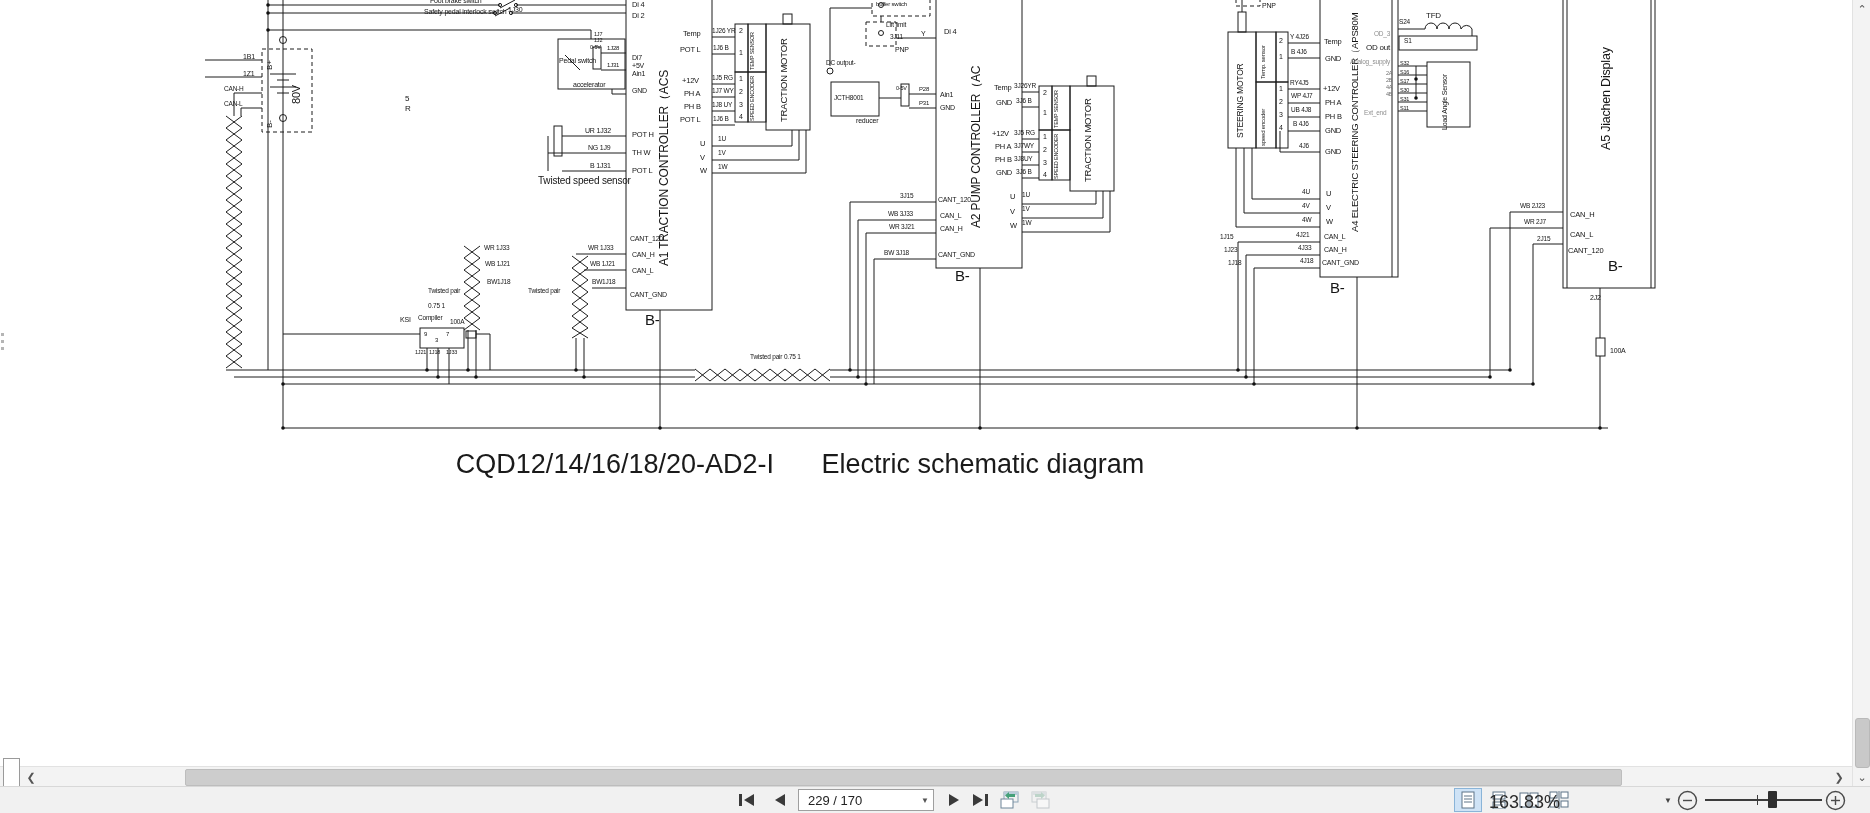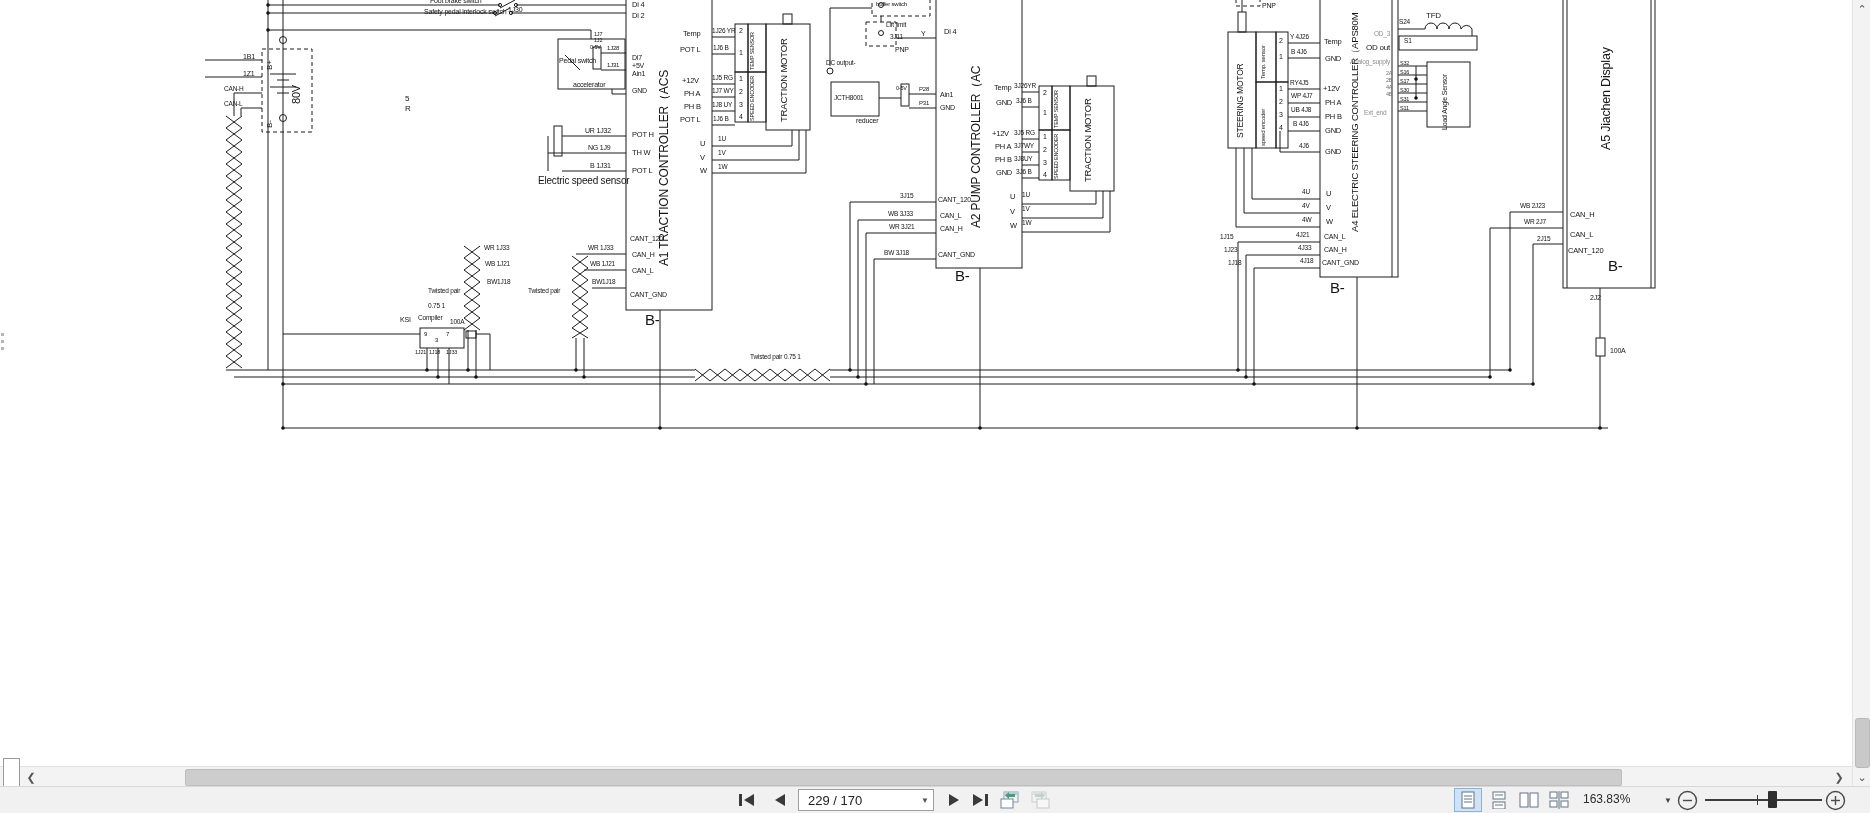--- a/index.html
+++ b/index.html
@@ -25,21 +25,21 @@
   .vthumb{position:absolute;left:2px;top:718px;width:13px;height:48px;background:#c9c9c9;border:1px solid #b9b9b9;border-radius:3px;}
   .corner-doc{position:absolute;left:3px;top:757px;width:15px;height:28px;background:#fff;border:1px solid #9a9a9a;}
   
   #toolbar{position:absolute;left:0;top:786px;width:1870px;height:27px;background:#f1f1f1;
            border-top:1px solid #d8d8d8;}
   .tbtn{position:absolute;top:2px;width:24px;height:22px;display:flex;align-items:center;justify-content:center;cursor:default;}
   .pagebox{position:absolute;left:798px;top:2px;width:134px;height:20px;background:#fff;
            border:1px solid #9f9f9f;display:flex;align-items:center;}
   .pagebox .val{font-size:13px;color:#222;padding-left:9px;flex:1;}
   .pagebox .caret{width:16px;color:#555;font-size:8px;text-align:center;}
-  .zoomtext{position:absolute;left:1583px;top:5px;font-size:12px;color:#2b2b2b;}
+  .zoomtext{position:absolute;left:1489px;top:5px;font-size:18px;color:#2b2b2b;}
   .zcaret{position:absolute;left:1664px;top:9px;font-size:8px;color:#444;}
   .layouticon{position:absolute;top:2px;width:26px;height:22px;display:flex;align-items:center;justify-content:center;}
   .layouticon.sel{background:#cfe3f6;outline:1px solid #8ab4d8;}
   .slider-track{position:absolute;left:1705px;top:12px;width:117px;height:2px;background:#3c3c3c;}
   .slider-tick{position:absolute;left:1757px;top:8px;width:1px;height:10px;background:#3c3c3c;}
   .slider-handle{position:absolute;left:1768px;top:4px;width:9px;height:17px;background:#2e2e2e;border-radius:1px;}
   .zoombtn{position:absolute;top:2px;width:23px;height:23px;}
   svg{display:block;}
 </style>
 </head>
@@ -253,21 +253,21 @@
         <div class="lbl" style="left: 632px; top: 54px; font-size: 7px;">Di7</div>
         <div class="lbl" style="left: 632px; top: 62px; font-size: 7px;">+5V</div>
         <div class="lbl" style="left: 632px; top: 70px; font-size: 7px;">Ain1</div>
         <div class="lbl" style="left: 632px; top: 87px; font-size: 7px;">GND</div>
         <div class="lbl" style="left: 585px; top: 127px; font-size: 7px;">UR 1J32</div>
         <div class="lbl" style="left: 588px; top: 144px; font-size: 7px;">NG 1J9</div>
         <div class="lbl" style="left: 590px; top: 162px; font-size: 7px;">B 1J31</div>
         <div class="lbl" style="left: 632px; top: 131px; font-size: 7.5px;">POT H</div>
         <div class="lbl" style="left: 632px; top: 149px; font-size: 7.5px;">TH W</div>
         <div class="lbl" style="left: 632px; top: 167px; font-size: 7.5px;">POT L</div>
-        <div class="lbl" style="left: 538px; top: 176px; font-size: 10px;">Electric speed sensor</div>
+        <div class="lbl" style="left: 538px; top: 176px; font-size: 10px;">Twisted speed sensor</div>
         <div class="lbl" style="left: 658px; top: 266px; font-size: 12px; transform: rotate(-90deg);">A1 TRACTION CONTROLLER（ACS</div>
         <div class="lbl" style="left: 683px; top: 30px; font-size: 7.5px;">Temp</div>
         <div class="lbl" style="left: 680px; top: 46px; font-size: 7.5px;">POT L</div>
         <div class="lbl" style="left: 682px; top: 77px; font-size: 7.5px;">+12V</div>
         <div class="lbl" style="left: 684px; top: 90px; font-size: 7.5px;">PH A</div>
         <div class="lbl" style="left: 684px; top: 103px; font-size: 7.5px;">PH B</div>
         <div class="lbl" style="left: 680px; top: 116px; font-size: 7.5px;">POT L</div>
         <div class="lbl" style="left: 700px; top: 140px; font-size: 7.5px;">U</div>
         <div class="lbl" style="left: 700px; top: 154px; font-size: 7.5px;">V</div>
         <div class="lbl" style="left: 700px; top: 167px; font-size: 7.5px;">W</div>
@@ -428,20 +428,24 @@
         <div class="lbl" style="left: 1568px; top: 247px; font-size: 7.5px;">CANT_120</div>
         <div class="lbl" style="left: 1520px; top: 203px; font-size: 6.5px;">WB 2J23</div>
         <div class="lbl" style="left: 1524px; top: 219px; font-size: 6.5px;">WR 2J7</div>
         <div class="lbl" style="left: 1537px; top: 236px; font-size: 6.5px;">2J15</div>
         <div class="lbl" style="left: 1608px; top: 258px; font-size: 15px;">B-</div>
         <div class="lbl" style="left: 1590px; top: 294px; font-size: 7px;">2J2</div>
         <div class="lbl" style="left: 1610px; top: 347px; font-size: 7px;">100A</div>
         <div class="lbl" style="left: 750px; top: 354px; font-size: 6.5px;">Twisted pair 0.75 1</div>
       </div>
 
+    <div id="caption">
+      <span>CQD12/14/16/18/20-AD2-I</span>
+      <span>Electric schematic diagram</span>
+    </div>
   </div>
 
   <div class="edge-dot" style="top:333px"></div>
   <div class="edge-dot" style="top:340px"></div>
   <div class="edge-dot" style="top:347px"></div>
 
   <div class="hscroll">
     <div class="corner-doc" style="left:3px;top:-9px"></div>
     <div class="sbtn" style="left:22px;top:1px">❮</div>
     <div class="hthumb"></div>

